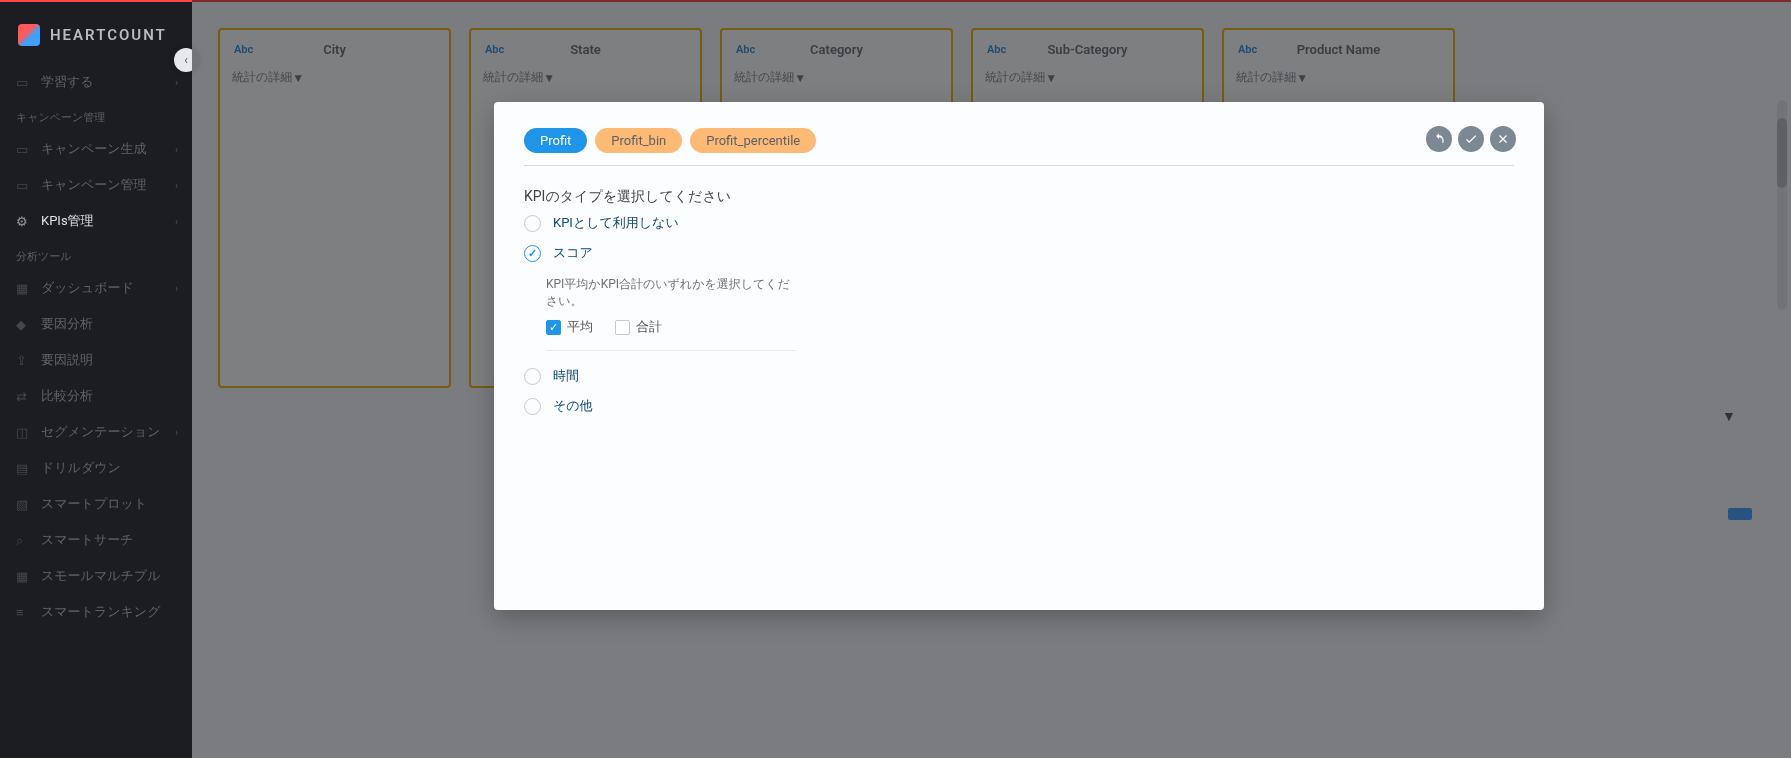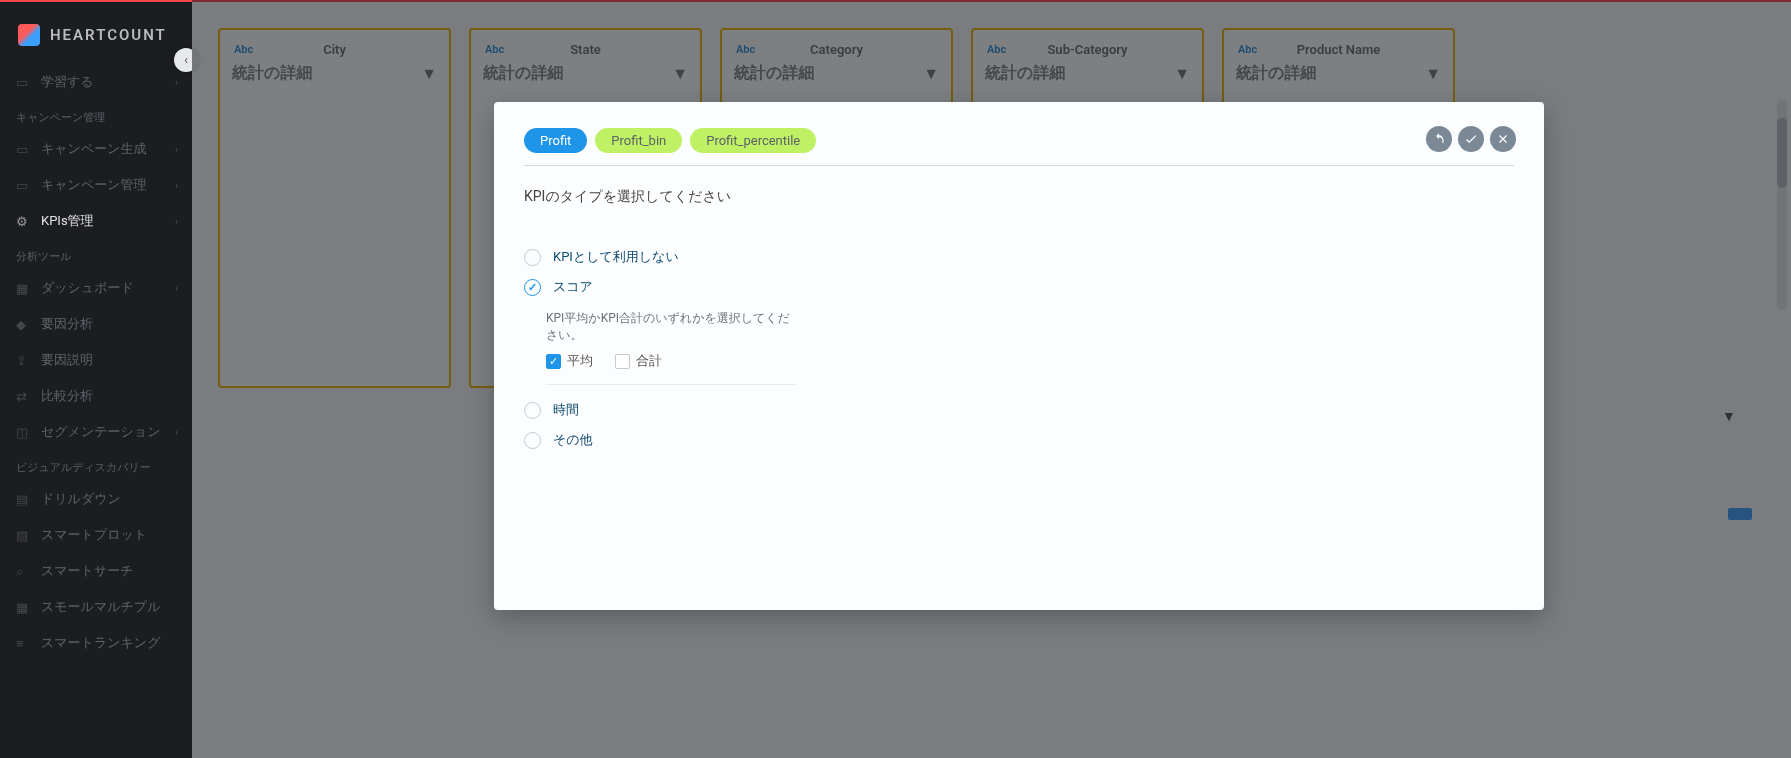--- a/index.html
+++ b/index.html
@@ -100,31 +100,29 @@
   .abc {
     color: #2a8fd9;
     font-size: 11px;
     font-weight: 600;
   }
   .card-title {
     text-align: center;
     font-size: 13px;
     color: #6b6e76;
     margin-top: -14px;
-    margin-bottom: 2px;
+    margin-bottom: 8px;
     font-weight: 600;
   }
   .stat-row {
     display: flex;
     align-items: center;
-    justify-content: space-between;
     padding: 4px 12px 8px;
     color: #7f838b;
-    font-size: 16px;
-    font-weight: bold;
+    font-size: 12px;
   }
   .stat-row .dd { color: #777; }
 
   .product-list {
     padding: 4px 8px;
   }
   .pl-item {
     font-size: 12px;
     color: #666;
     padding: 5px 4px;
@@ -187,21 +185,21 @@
   }
 
   .pills {
     display: flex;
     gap: 8px;
     align-items: center;
   }
   .pill {
     padding: 5px 16px;
     border-radius: 16px;
-    background: #bef264;
+    background: #fdba74;
     color: #5e6167;
     font-size: 13px;
     cursor: pointer;
   }
   .pill.active {
     background: #1e95e8;
     color: #fff;
   }
 
   .modal-actions {
@@ -220,21 +218,21 @@
 
   .modal-divider {
     border: none;
     border-top: 1px solid #d7dadd;
     margin: 12px 0 22px;
   }
 
   .section-title {
     font-size: 14px;
     color: #444;
-    margin-bottom: 36px;
+    margin-bottom: 2px;
   }
 
   .radio-row {
     display: flex;
     align-items: center;
     gap: 12px;
     padding: 6px 0;
     cursor: pointer;
   }
   .radio {
@@ -348,21 +346,20 @@
       </span>
   </div>
   <div class="nav-item">
     <span class="ni-left">
         <span class="ni-icon">◫</span>
       <span>セグメンテーション</span>
       </span>
     <span class="chev">›</span>
   </div>
 
-  <div class="nav-section-title">ビジュアルディスカバリー</div>
 
   <div class="nav-item">
     <span class="ni-left">
         <span class="ni-icon">▤</span>
       <span>ドリルダウン</span>
       </span>
   </div>
   <div class="nav-item">
     <span class="ni-left">
         <span class="ni-icon">▧</span>

